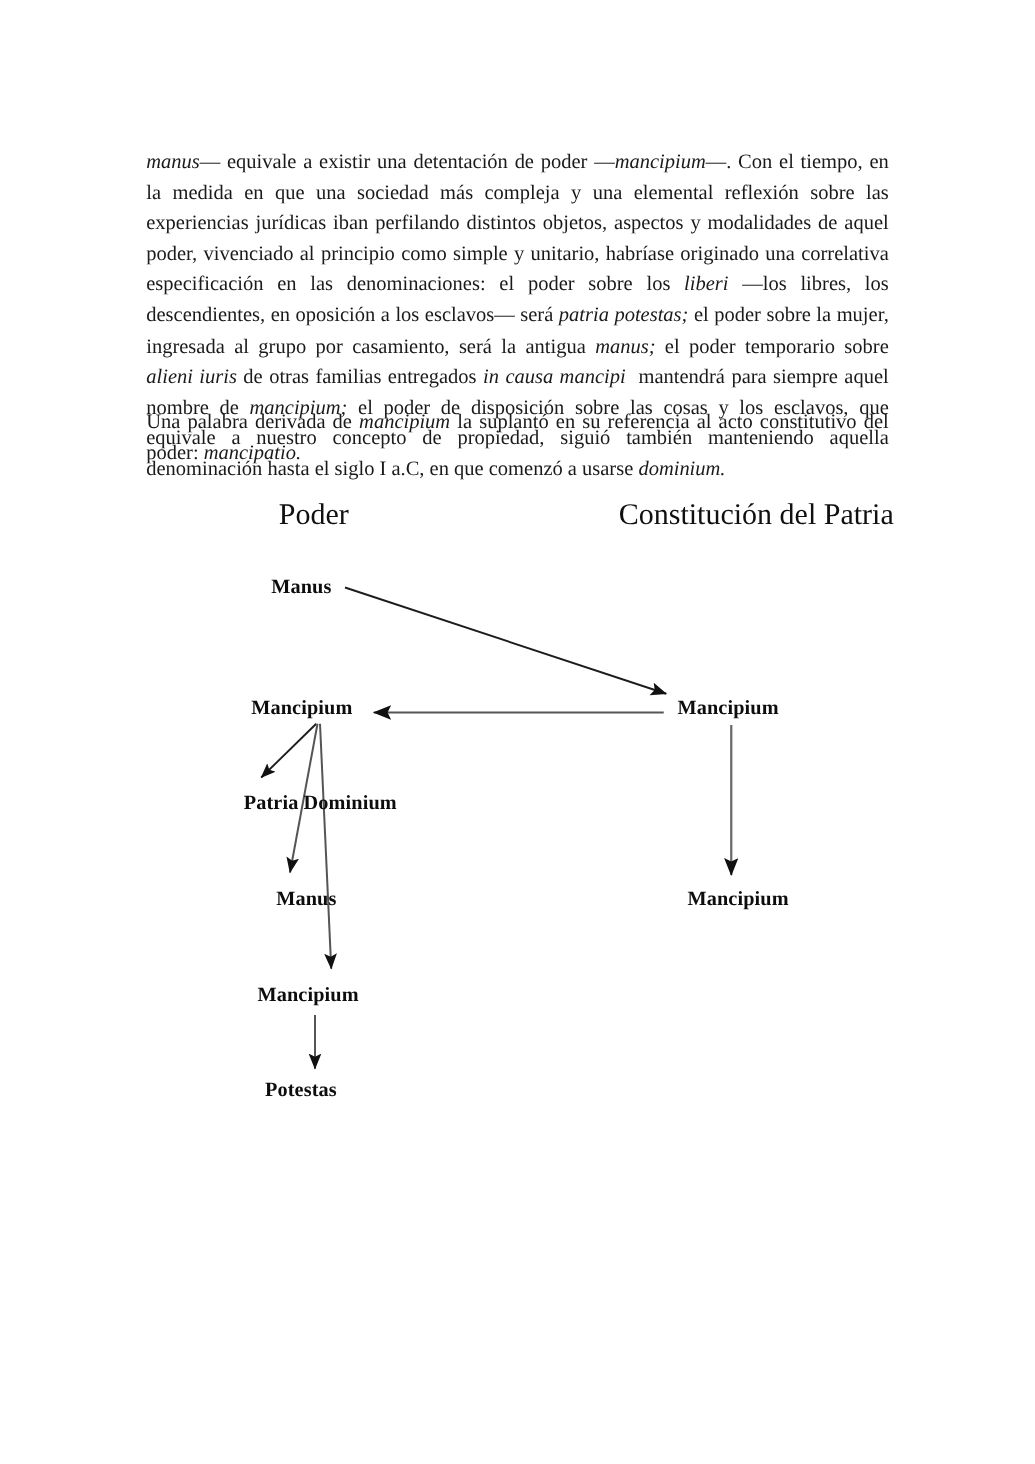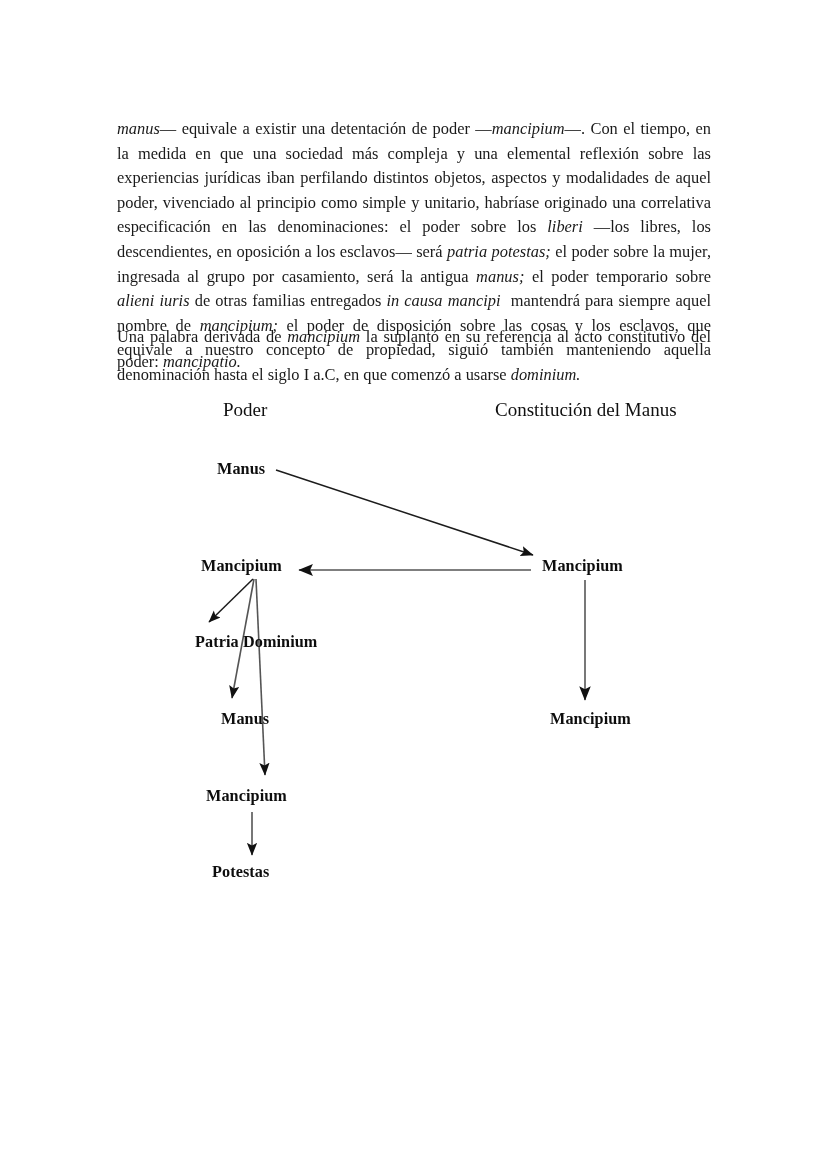--- a/index.html
+++ b/index.html
@@ -50,21 +50,21 @@
     height: 1171px;
     pointer-events: none;
   }
   .diagram svg {
     position: absolute;
     left: 0; top: 0;
   }
 
   .col-head {
     position: absolute;
-    font-size: 19px;
+    font-size: 24px;
     font-weight: normal;
     color: #101010;
     white-space: nowrap;
   }
   .head-poder { left: 223px; top: 399px; }
   .head-const { left: 495px; top: 399px; }
 
   .node {
     position: absolute;
     font-size: 16.2px;
@@ -117,21 +117,21 @@
 
       <line x1="256" y1="579" x2="265" y2="775" stroke="#555555" stroke-width="1.6" marker-end="url(#ah)"></line>
 
       <line x1="252" y1="812" x2="252" y2="855" stroke="#555555" stroke-width="1.6" marker-end="url(#ah)"></line>
 
       <line x1="585" y1="580" x2="585" y2="700" stroke="#6a6a6a" stroke-width="1.8" marker-end="url(#ah)"></line>
     </svg>
 
     <div class="col-head head-poder">Poder</div>
 
-    <div class="col-head head-const">Constitución del Manus</div>
+    <div class="col-head head-const">Constitución del Patria</div>
 
     <div class="node n-manus-top">Manus</div>
 
     <div class="node n-manc-left">Mancipium</div>
 
     <div class="node n-manc-right">Mancipium</div>
 
     <div class="node n-patria">Patria Dominium</div>
 
     <div class="node n-manus-2">Manus</div>

